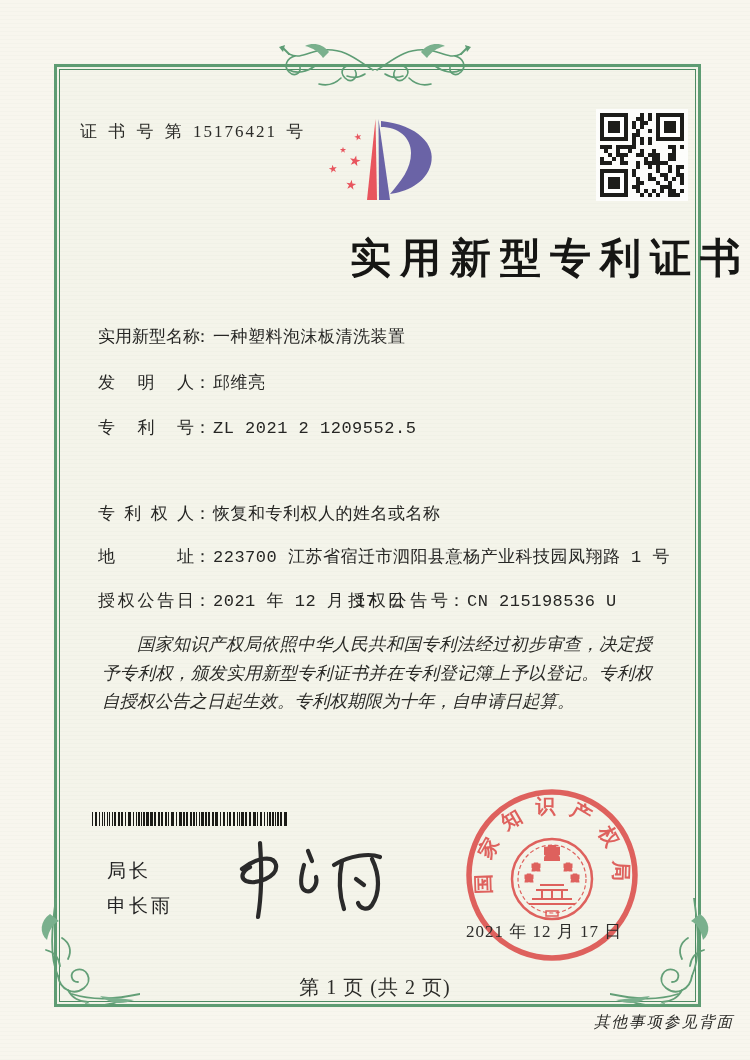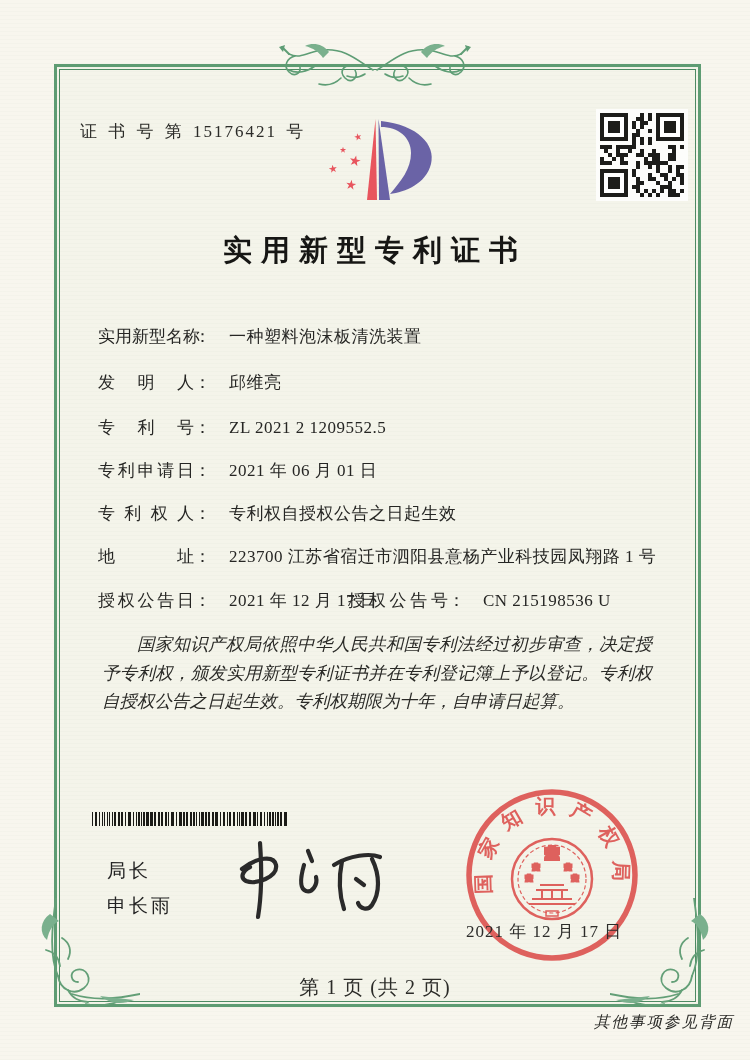--- a/index.html
+++ b/index.html
@@ -10,27 +10,27 @@
        background-image:repeating-linear-gradient(0deg, rgba(120,160,125,0.03) 0 1px, transparent 1px 4px);padding-left:12px;}
   
   .frame{position:absolute;left:54px;top:64px;width:641px;height:937px;
          border:3px solid #5e9c73;background:rgba(150,190,155,0.035);}
   .frame-inner{position:absolute;inset:2px;border:1px solid #4d8a63;}
   
   .cert-no{position:absolute;left:80px;top:120px;font-size:17px;letter-spacing:2px;word-spacing:3px;color:#2b2b28;}
   .logo{position:absolute;left:283px;top:97px;}
   .qr-box{position:absolute;left:596px;top:109px;width:92px;height:92px;background:#fdfdfb;}
   .qr-box svg{position:absolute;left:4px;top:4px;}
-  .doc-title{position:absolute;left:0;top:231px;width:750px;text-align:center;
-             font-size:29px;font-weight:700;letter-spacing:9px;color:#161614;}
+  .doc-title{position:absolute;left:0;top:231px;width:750px;text-align:right;
+             font-size:41px;font-weight:700;letter-spacing:9px;color:#161614;}
   
   .row{position:absolute;left:98px;width:560px;height:24px;font-size:17px;color:#262624;white-space:nowrap;}
   .flabel{display:inline-block;width:96px;text-align:justify;text-align-last:justify;vertical-align:top;}
   .colon{display:inline-block;margin:0 2px 0 0;}
-  .fvalue{display:inline-block;margin-left:16px;letter-spacing:0.5px;}
+  .fvalue{display:inline-block;margin-left:0;letter-spacing:0.5px;font-family:Liberation Mono, monospace;}
   .grant-no-group{position:absolute;left:250px;top:0;white-space:nowrap;}
   .grant-no-group .flabel{width:100px;}
   
   .body-text{position:absolute;left:98px;top:626px;width:558px;font-size:17.5px;line-height:28.5px;
              font-style:italic;text-align:justify;color:#2a2a27;}
   .body-text p{margin:4px;text-indent:2em;}
   
   .barcode{position:absolute;left:92px;top:812px;}
   .official-title{position:absolute;left:107px;top:858px;font-family:"Liberation Sans","DejaVu Sans",sans-serif;
                   font-size:19px;letter-spacing:3px;color:#222;}
@@ -251,25 +251,22 @@
 
   <div class="row" style="top:325px">
     <span class="flabel">实用新型名称</span><span class="colon">：</span><span class="fvalue">一种塑料泡沫板清洗装置</span>
   </div>
   <div class="row" style="top:371px">
     <span class="flabel">发明人</span><span class="colon">：</span><span class="fvalue">邱维亮</span>
   </div>
   <div class="row" style="top:416px">
     <span class="flabel">专利号</span><span class="colon">：</span><span class="fvalue">ZL 2021 2 1209552.5</span>
   </div>
-  <div class="row" style="top:459px">
-    <span class="flabel">专利申请日</span><span class="colon">：</span><span class="fvalue">2021 年 06 月 01 日</span>
-  </div>
   <div class="row" style="top:502px">
-    <span class="flabel">专利权人</span><span class="colon">：</span><span class="fvalue">专利权自授权公告之日起生效</span>
+    <span class="flabel">专利权人</span><span class="colon">：</span><span class="fvalue">恢复和专利权人的姓名或名称</span>
   </div>
   <div class="row" style="top:545px">
     <span class="flabel">地址</span><span class="colon">：</span><span class="fvalue">223700 江苏省宿迁市泗阳县意杨产业科技园凤翔路 1 号</span>
   </div>
   <div class="row" style="top:589px">
     <span class="flabel">授权公告日</span><span class="colon">：</span><span class="fvalue">2021 年 12 月 17 日</span>
     <span class="grant-no-group">
       <span class="flabel">授权公告号</span><span class="colon">：</span><span class="fvalue">CN 215198536 U</span>
     </span>
   </div>

